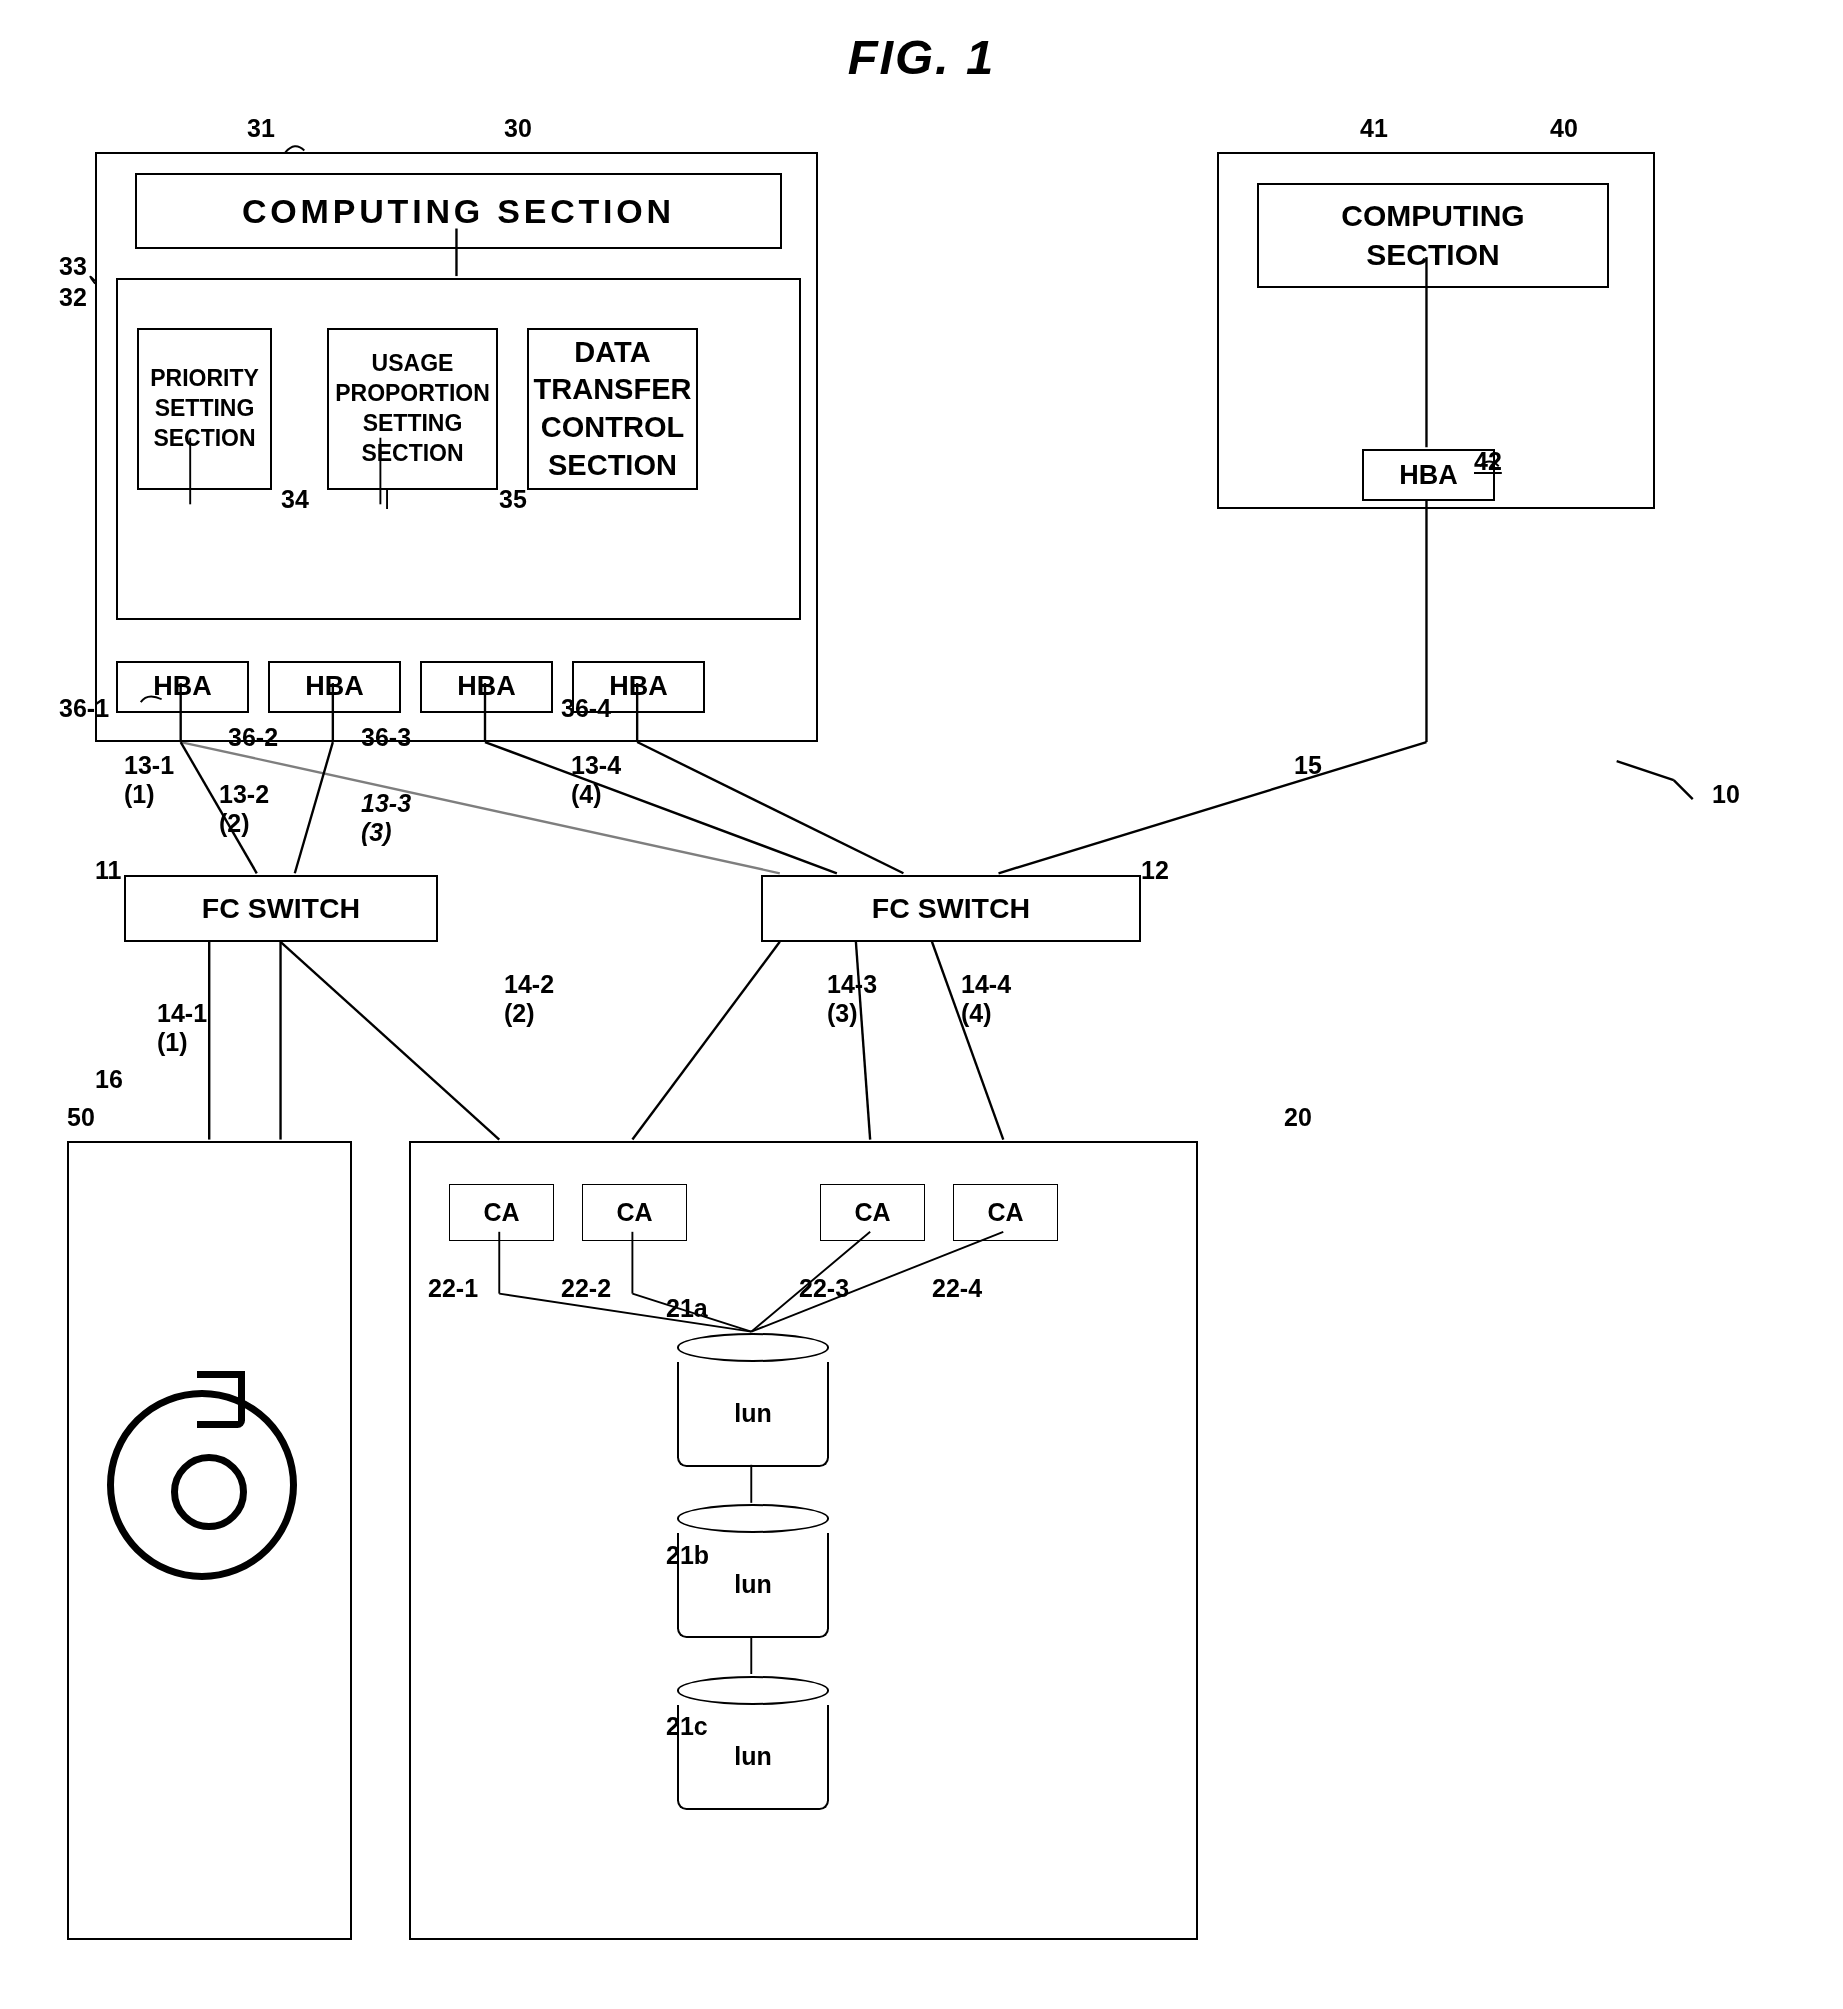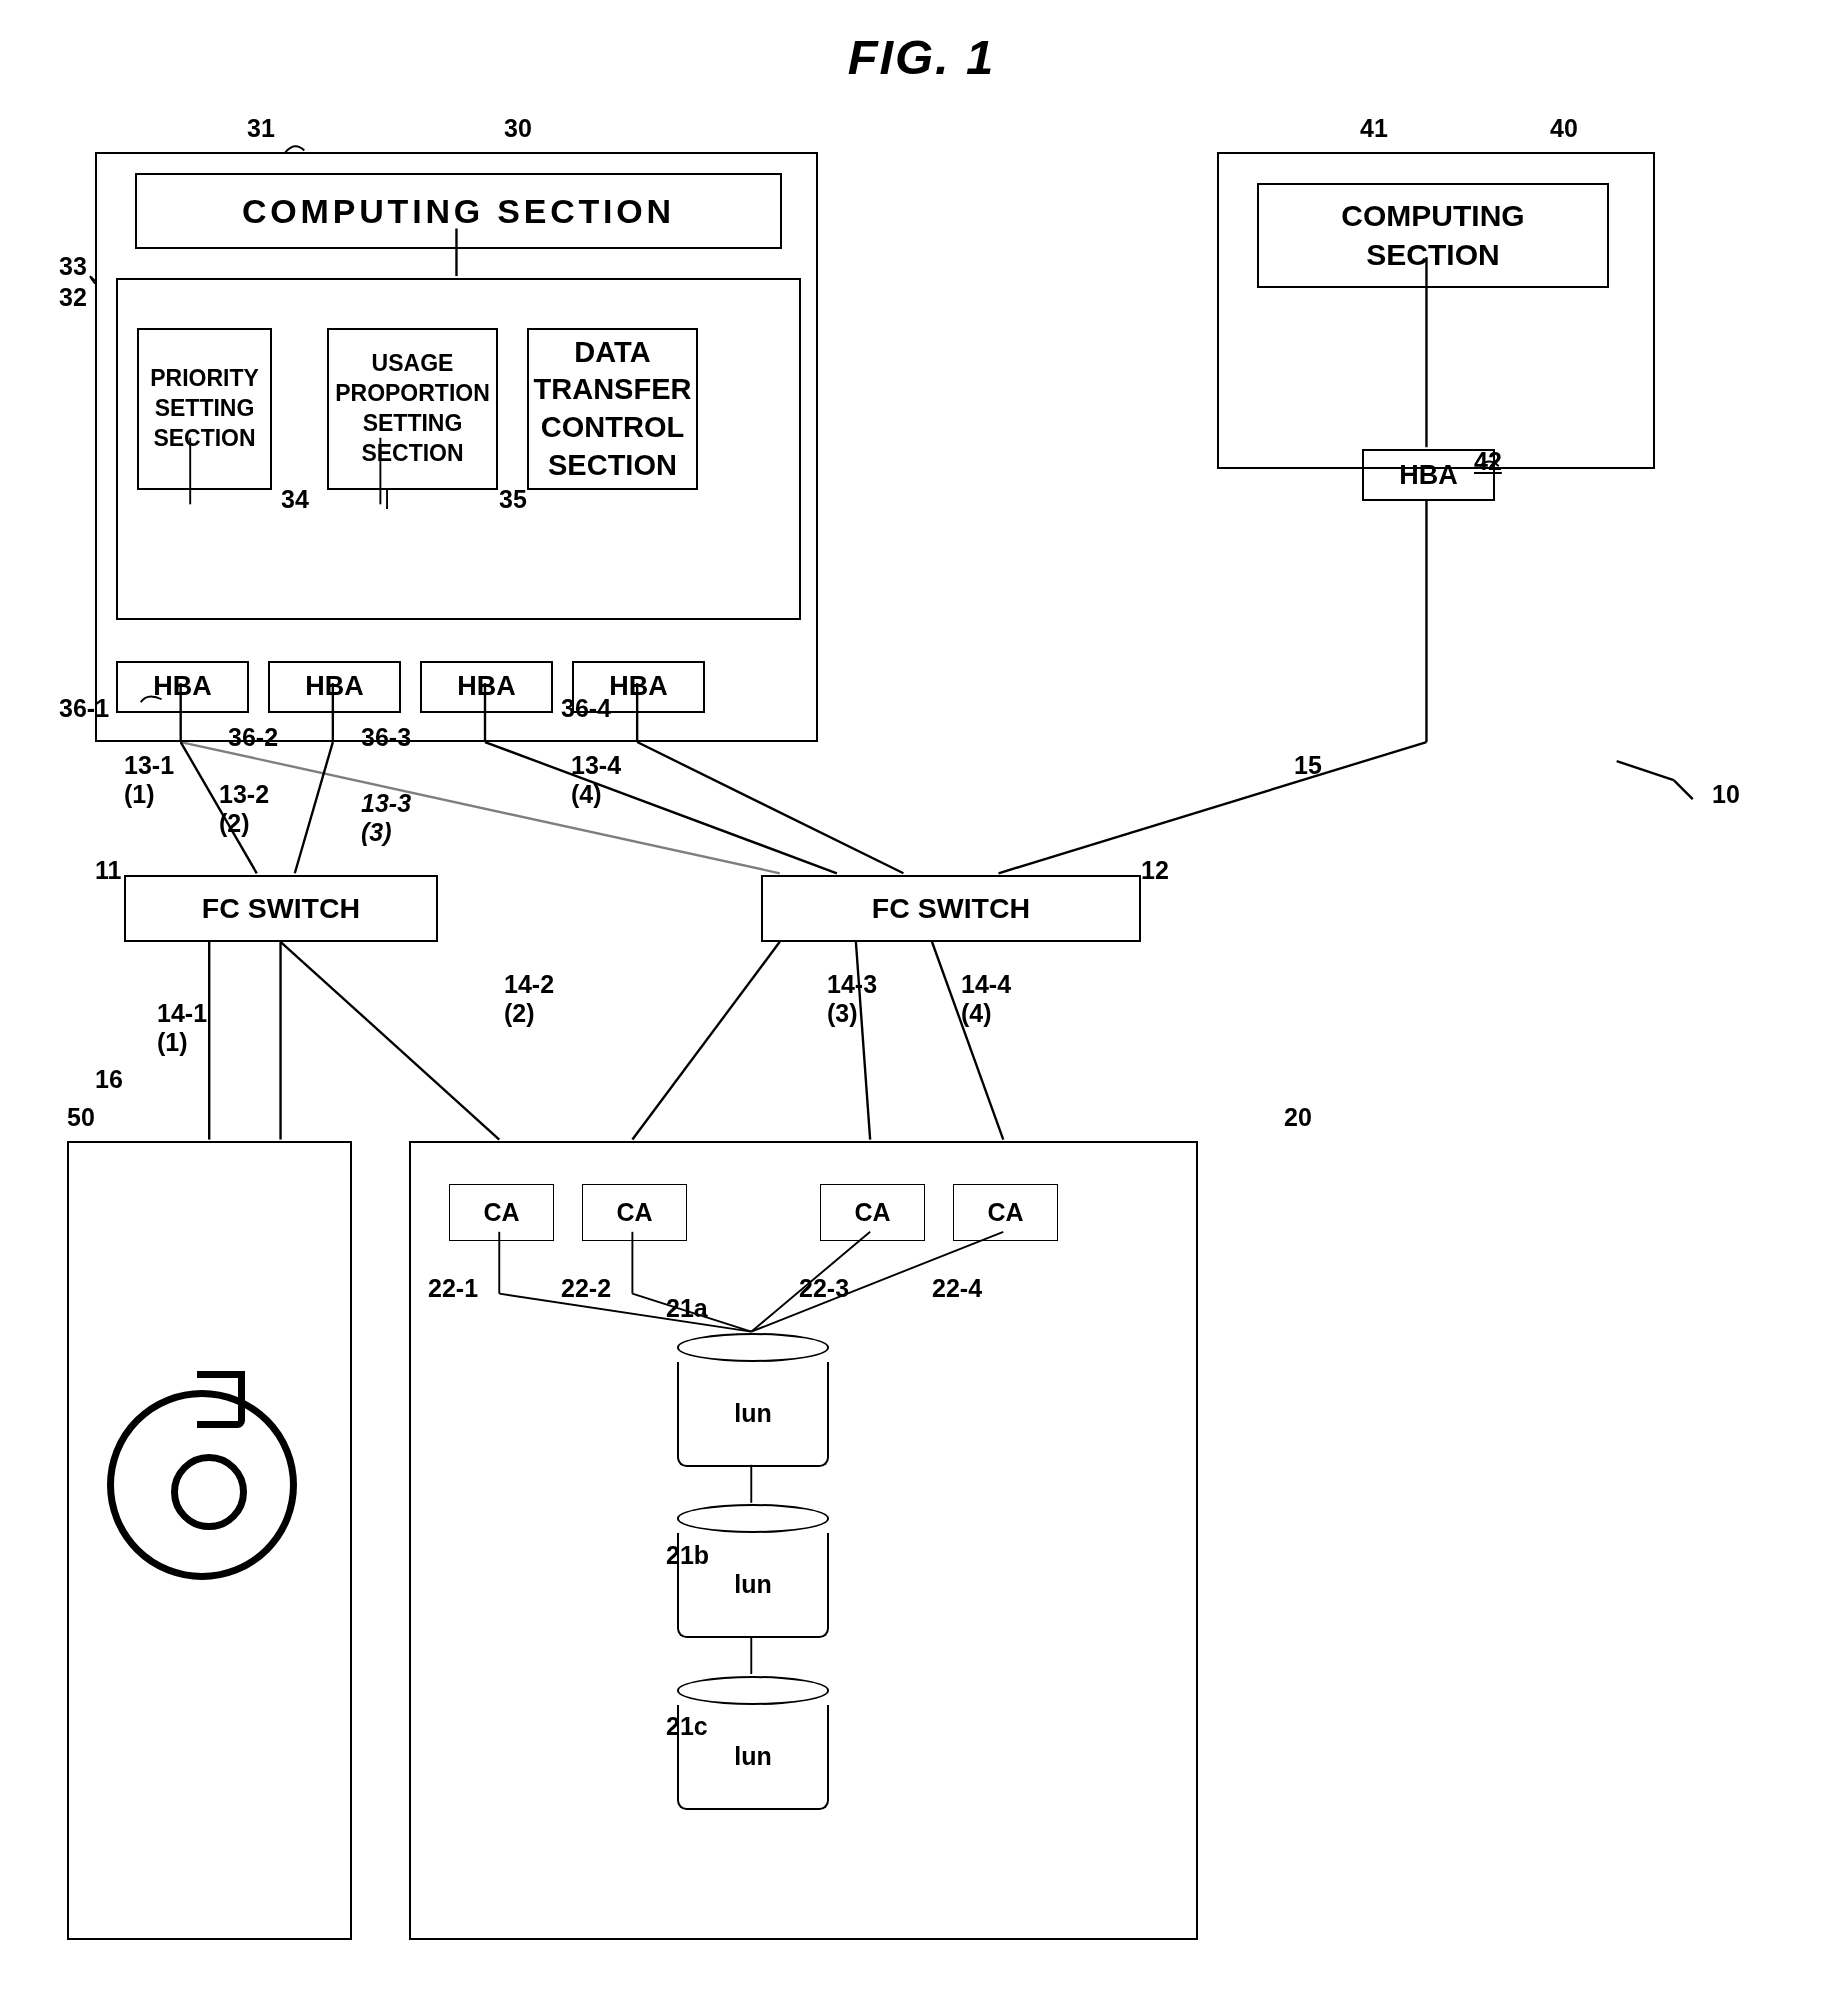--- a/index.html
+++ b/index.html
@@ -139,21 +139,21 @@
       font-size: 27px;
       font-weight: bold;
     }
 
     
     .box-40 {
       position: absolute;
       top: 152px;
       left: 1217px;
       width: 438px;
-      height: 317px;
+      height: 357px;
       border: 2.9px solid #000;
     }
     
     .box-41 {
       position: absolute;
       top: 28.5px;
       left: 38px;
       width: 352px;
       height: 105px;
       border: 2.9px solid #000;

